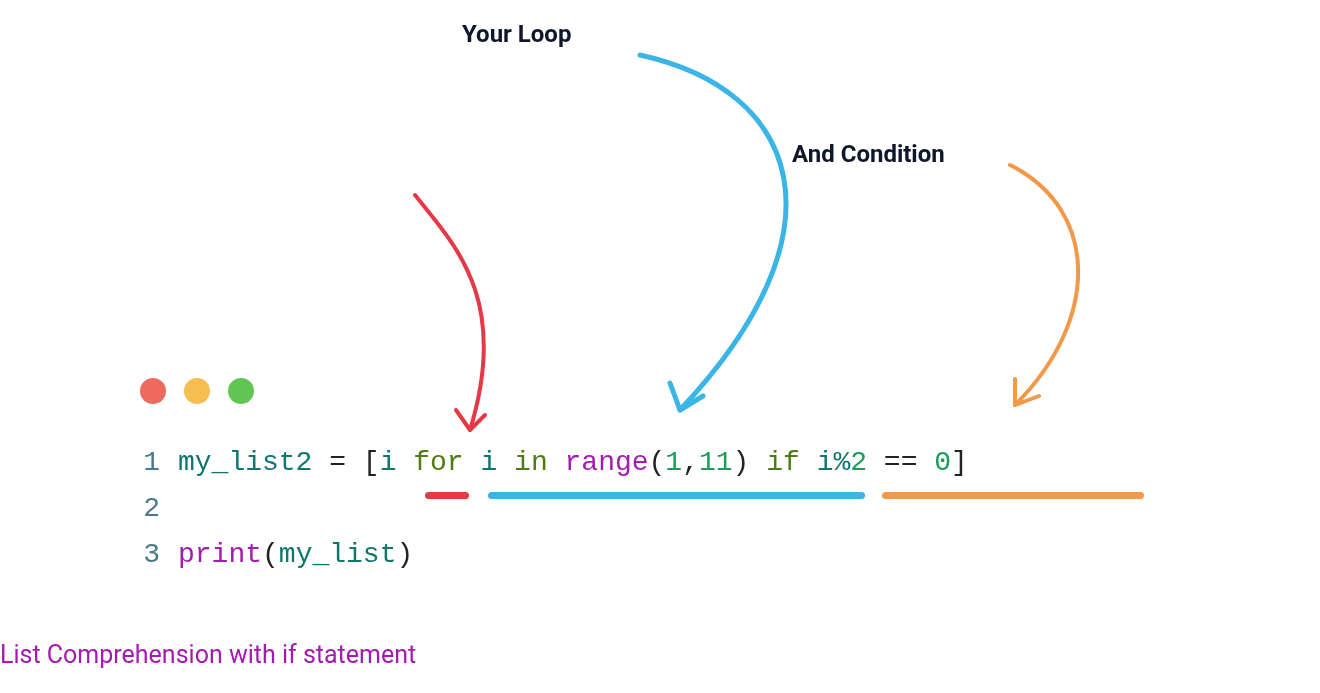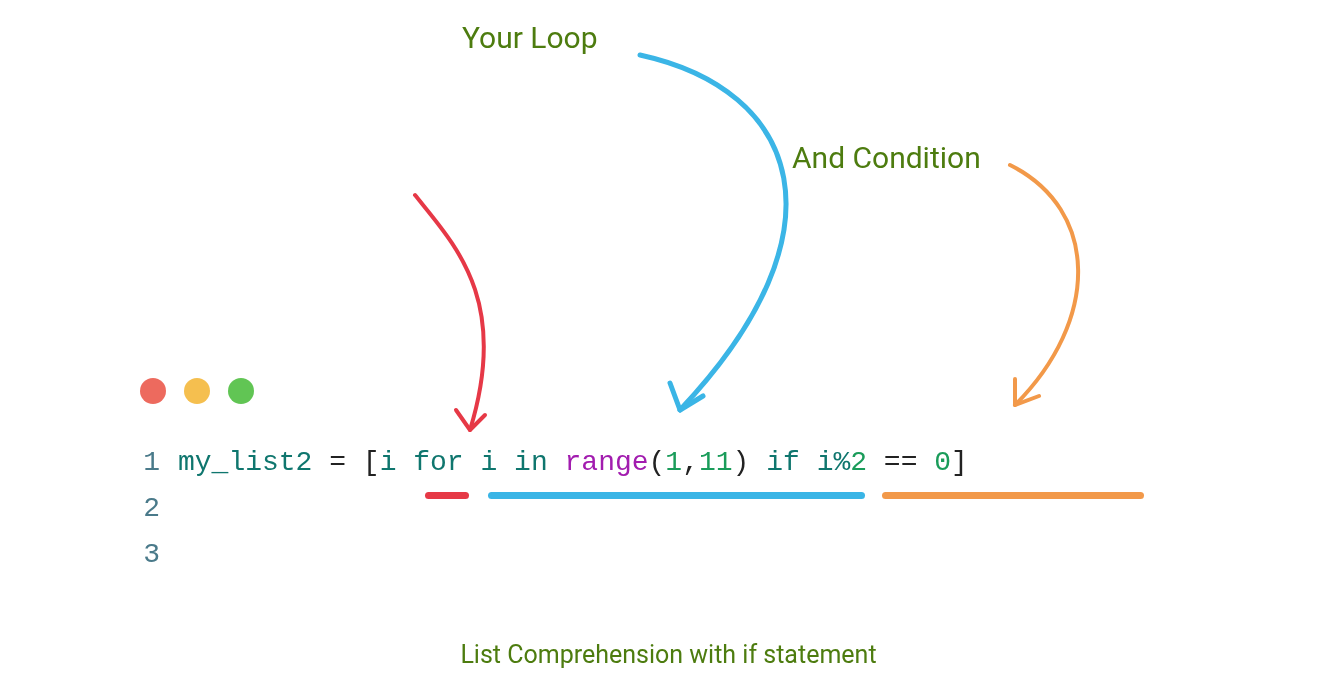--- a/index.html
+++ b/index.html
@@ -6,23 +6,23 @@
   margin: 0;
   padding: 0;
   width: 1320px;
   height: 693px;
   background: #ffffff;
   font-family: -apple-system, BlinkMacSystemFont, "Segoe UI", Roboto, sans-serif;
   position: relative;
 }
 .label {
   position: absolute;
-  font-size: 30px;
-  font-weight: 400;
-  color: #4d7c0f;
+  font-size: 24px;
+  font-weight: 700;
+  color: #0f172a;
   line-height: 1.35;
 }
 .dots {
   position: absolute;
   left: 140px;
   top: 378px;
   display: flex;
   gap: 18px;
 }
 .dot {
@@ -45,42 +45,41 @@
   display: flex;
 }
 .lineno {
   width: 40px;
   color: #4a7a8a;
   text-align: right;
   padding-right: 18px;
 }
 .tok-var { color: #0f766e; }
 .tok-op { color: #222; }
-.tok-kw { color: #0f766e; font-weight: 500; }
+.tok-kw { color: #4d7c0f; font-weight: 500; }
 .tok-fn { color: #a21caf; }
 .tok-num { color: #1a9c5a; }
 .tok-pun { color: #222; }
 .underline {
   position: absolute;
   height: 7px;
   border-radius: 4px;
 }
 .ul-red { background: #e63946; left: 425px; top: 492px; width: 44px; }
 .ul-blue { background: #3ab5e6; left: 488px; top: 492px; width: 377px; }
 .ul-orange { background: #f2994a; left: 882px; top: 492px; width: 262px; }
 .caption {
   position: absolute;
   left: 0;
   right: 0;
   top: 640px;
-  text-align: center;
+  text-align: left;
   font-size: 25px;
-  color: #4d7c0f;
+  color: #a21caf;
   font-weight: 400;
-  padding-left: 17px;
 }
 .svg-overlay {
   position: absolute;
   left: 0;
   top: 0;
   width: 1320px;
   height: 693px;
   pointer-events: none;
 }
 </style>
@@ -103,20 +102,21 @@
   <div class="code-line">
     <span class="lineno">1</span>
     <span><span class="tok-var">my_list2</span><span class="tok-op"> = </span><span class="tok-pun">[</span><span class="tok-var">i </span><span class="tok-kw">for</span><span class="tok-var"> i </span><span class="tok-kw">in</span><span> </span><span class="tok-fn">range</span><span class="tok-pun">(</span><span class="tok-num">1</span><span class="tok-pun">,</span><span class="tok-num">11</span><span class="tok-pun">)</span><span> </span><span class="tok-kw">if</span><span class="tok-var"> i%</span><span class="tok-num">2</span><span class="tok-op"> == </span><span class="tok-num">0</span><span class="tok-pun">]</span></span>
   </div>
   <div class="code-line">
     <span class="lineno">2</span>
     <span>&nbsp;</span>
   </div>
   <div class="code-line">
     <span class="lineno">3</span>
+    <span><span class="tok-fn">print</span><span class="tok-pun">(</span><span class="tok-var">my_list</span><span class="tok-pun">)</span></span>
   </div>
 </div>
 
 <div class="underline ul-red"></div>
 <div class="underline ul-blue"></div>
 <div class="underline ul-orange"></div>
 
 <div class="caption">List Comprehension with if statement</div>
 
 <svg class="svg-overlay" viewBox="0 0 1320 693">

